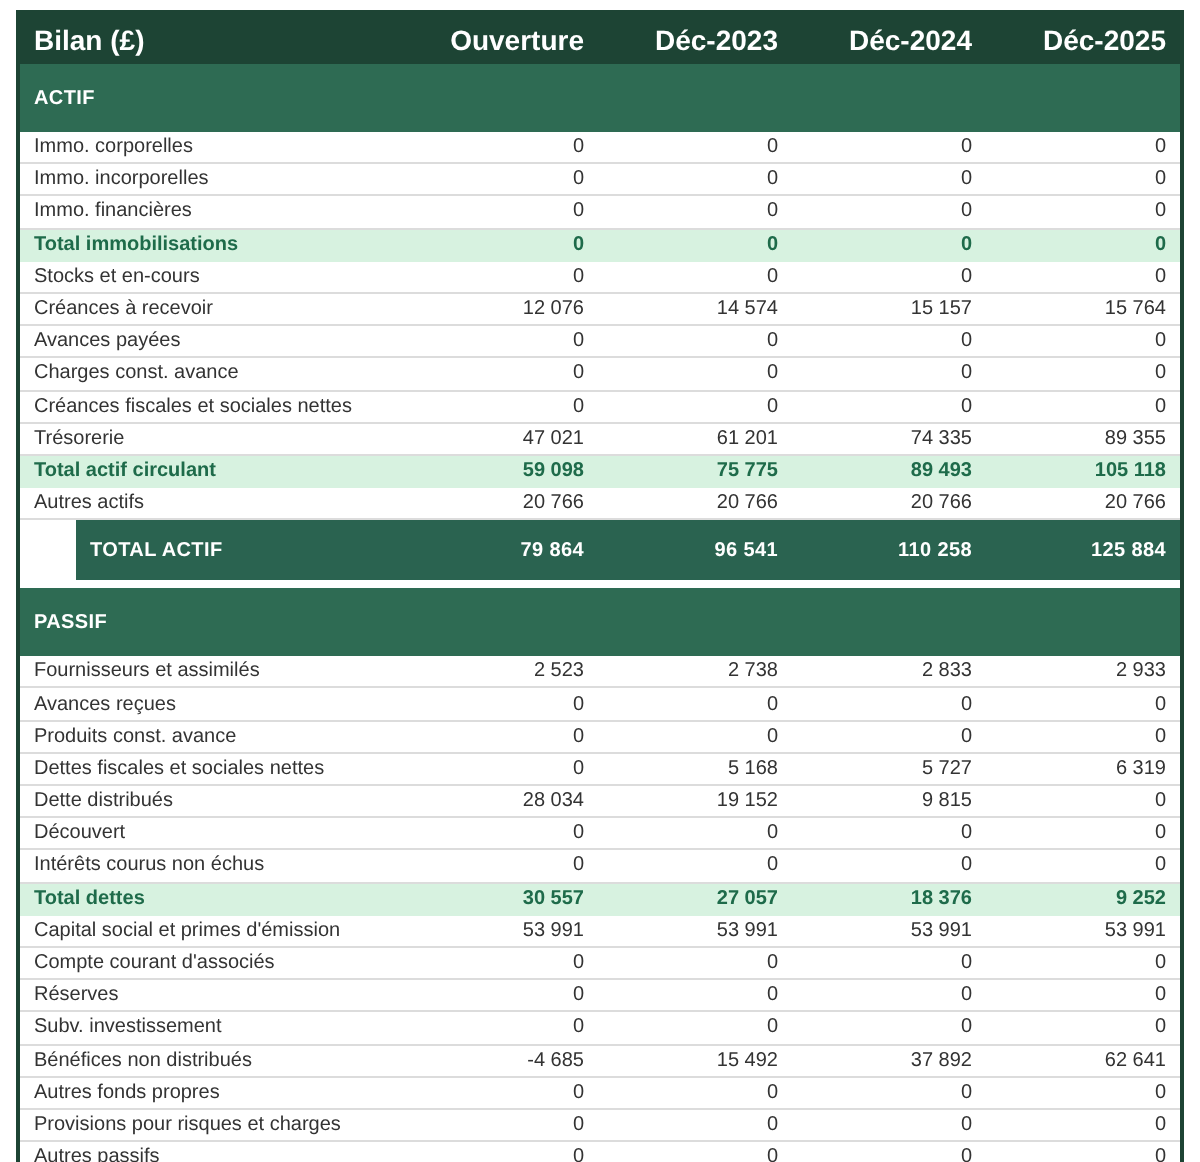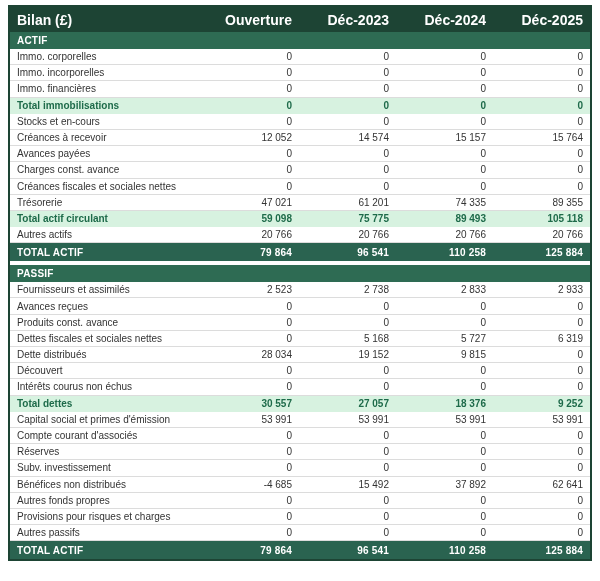--- a/index.html
+++ b/index.html
@@ -20,44 +20,45 @@
   .row { display: flex; align-items: center; }
   .cell { white-space: nowrap; overflow: hidden; }
   .cell.label { flex: 1; padding-left: 7px; text-align: left; }
   .cell.num   { width: 97px; padding-right: 7px; text-align: right; }
   .header-row {
     height: 25px;
     background: var(--header-bg, #1d4434);
     color: #ffffff; font-weight: bold; font-size: 14px;
   }
   .section-row {
-    height: 17px;
+    height: 34px;
     background: var(--section-bg, #2e6b53);
     color: #ffffff; font-weight: bold; font-size: 10px;
     letter-spacing: .2px;
     justify-content: center;
   }
   .data-row {
     height: 16.2px;
     background: #ffffff;
     border-bottom: 1px solid var(--row-divider, #dcdcdc);
     font-size: 10px; color: var(--text, #333333);
   }
   .subtotal-row {
     height: 16.2px;
     background: var(--subtotal-bg, #d7f2e0);
     border-bottom: 1px solid var(--subtotal-bg, #d7f2e0);
     font-size: 10px; font-weight: bold;
     color: var(--subtotal-text, #1e6b4a);
   }
   .grand-row {
-    height: 18px;
+    height: 30px;
     background: var(--grand-total-bg, #2a6350);
     color: #ffffff; font-weight: bold; font-size: 10px;
     letter-spacing: .2px;
+    margin-left: 28px;
   }
   .gap { height: 4px; background: #ffffff; }
 </style>
 </head>
 <body>
 
 <div class="bilan">
   <div class="row header-row">
     <div class="cell label">Bilan (£)</div>
     <div class="cell num">Ouverture</div>
@@ -99,21 +100,21 @@
       </div>
       <div class="row data-row">
         <div class="cell label">Stocks et en-cours</div>
         <div class="cell num">0</div>
         <div class="cell num">0</div>
         <div class="cell num">0</div>
         <div class="cell num">0</div>
       </div>
       <div class="row data-row">
         <div class="cell label">Créances à recevoir</div>
-        <div class="cell num">12 052</div>
+        <div class="cell num">12 076</div>
         <div class="cell num">14 574</div>
         <div class="cell num">15 157</div>
         <div class="cell num">15 764</div>
       </div>
       <div class="row data-row">
         <div class="cell label">Avances payées</div>
         <div class="cell num">0</div>
         <div class="cell num">0</div>
         <div class="cell num">0</div>
         <div class="cell num">0</div>

